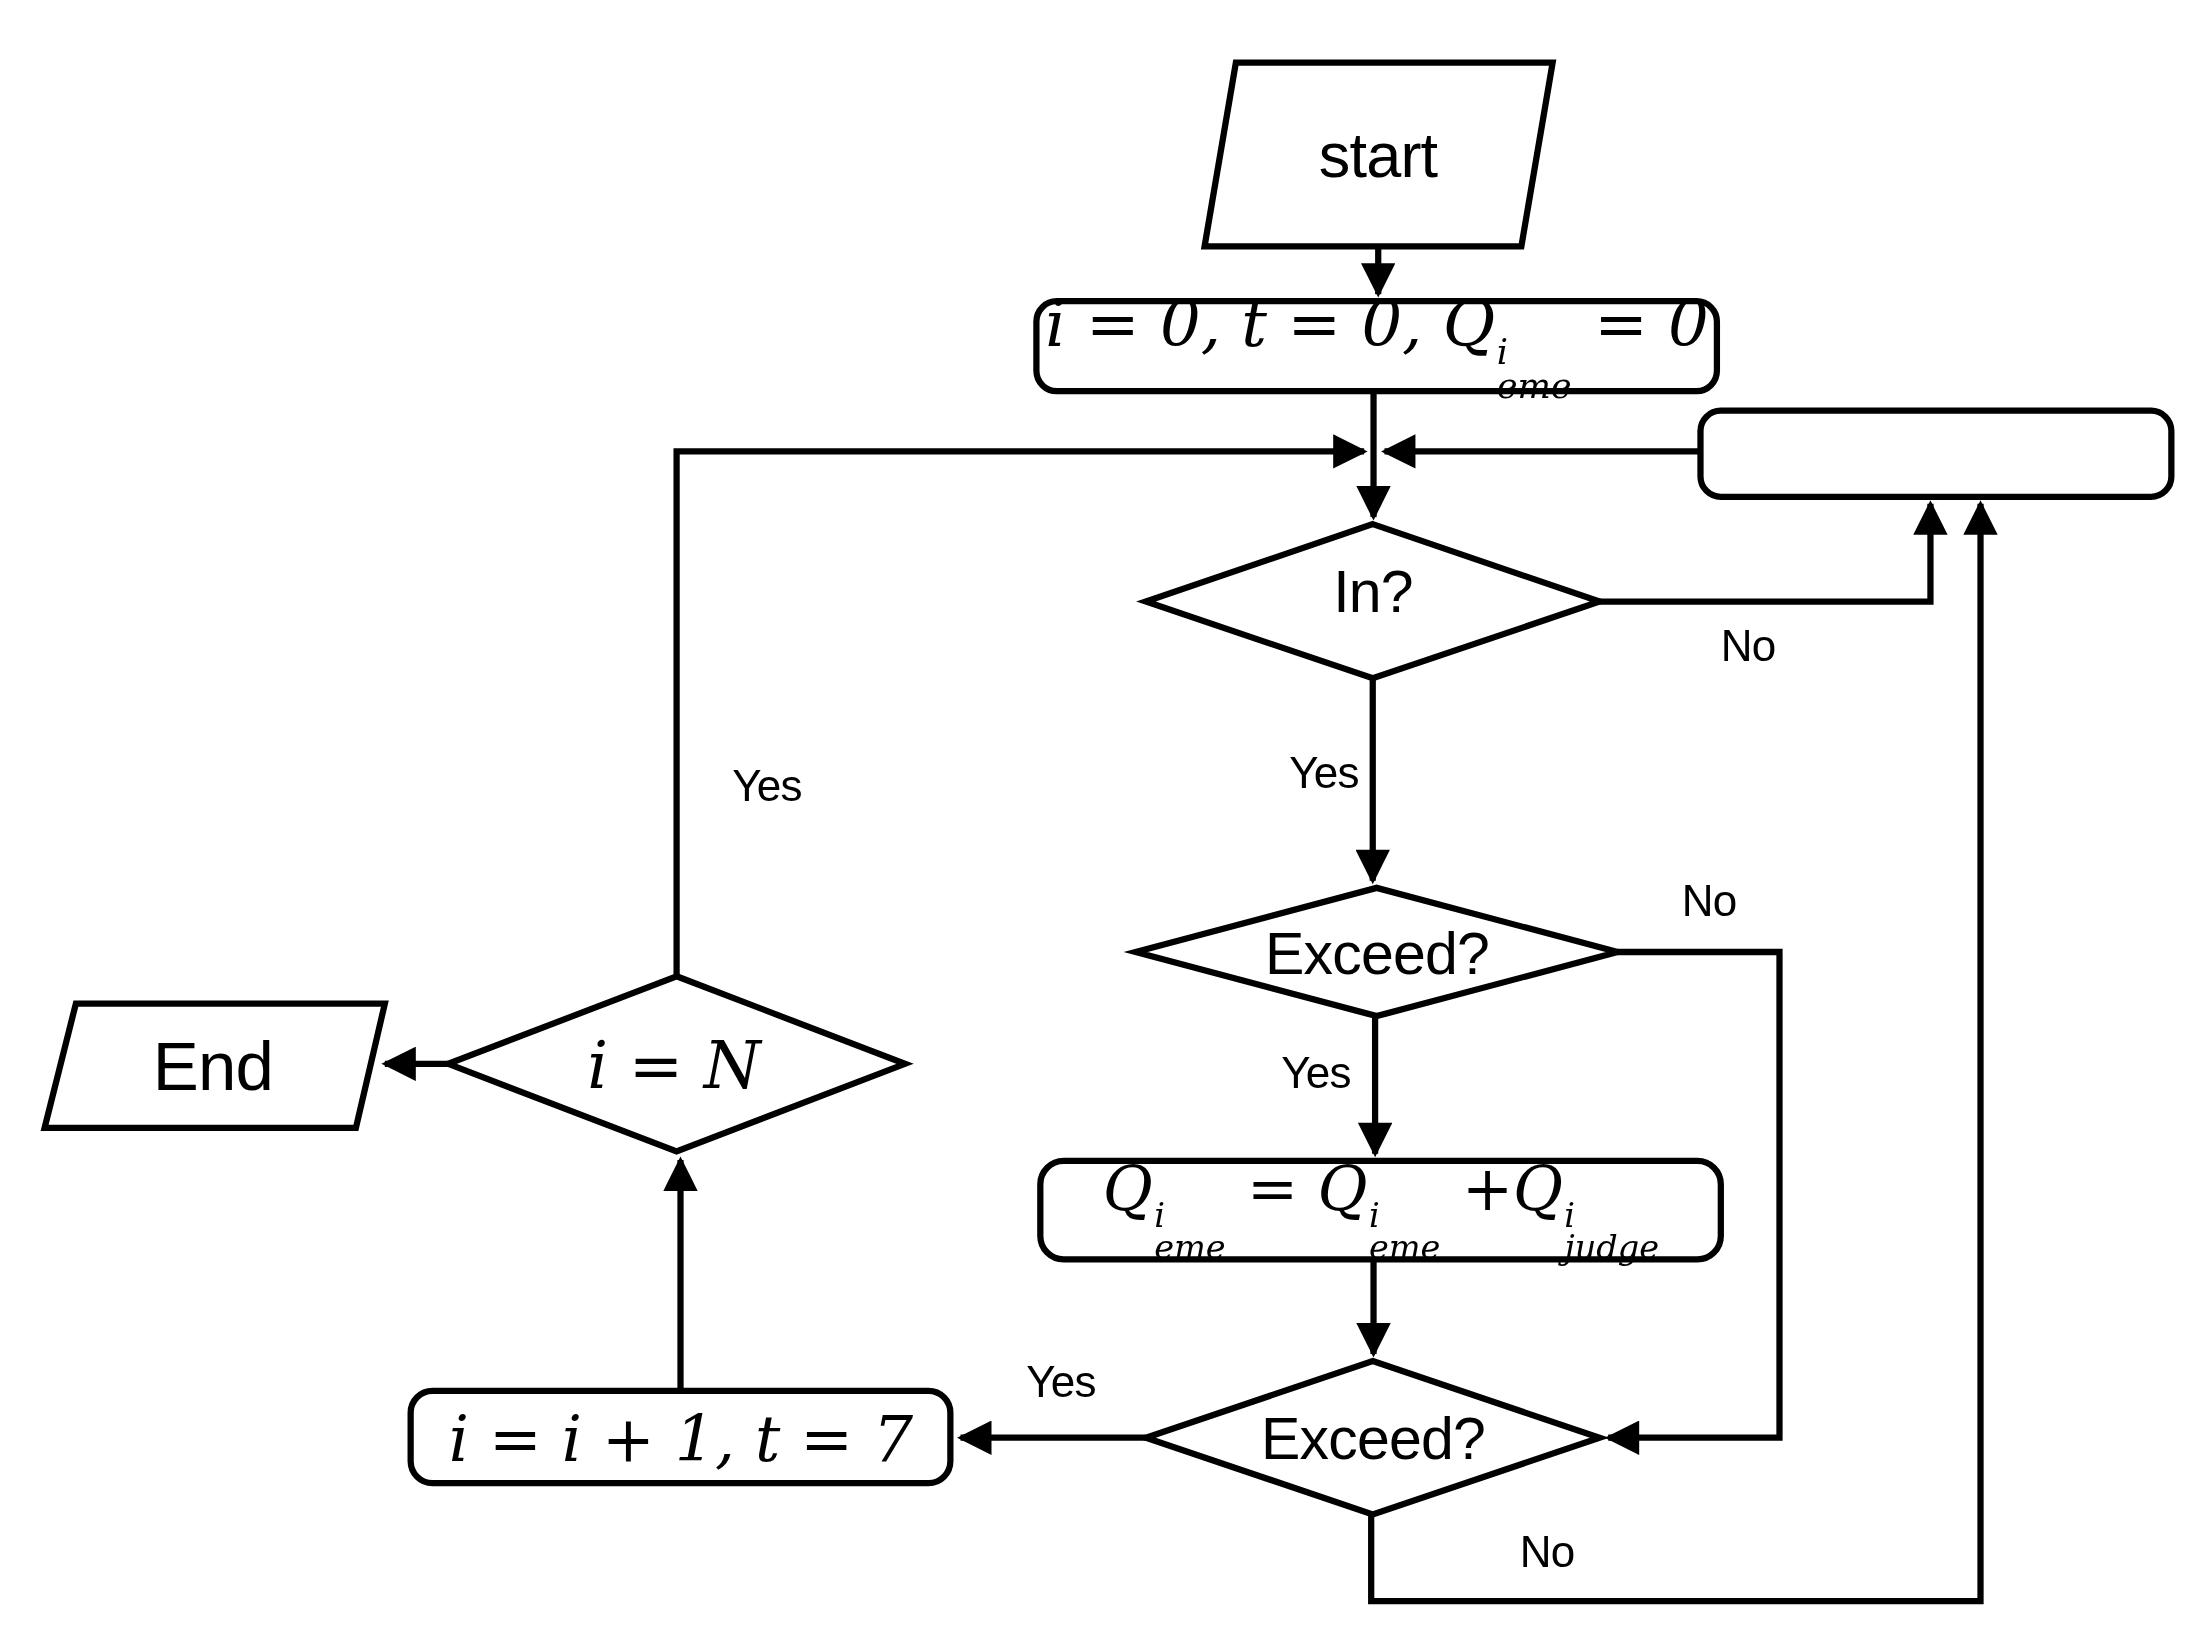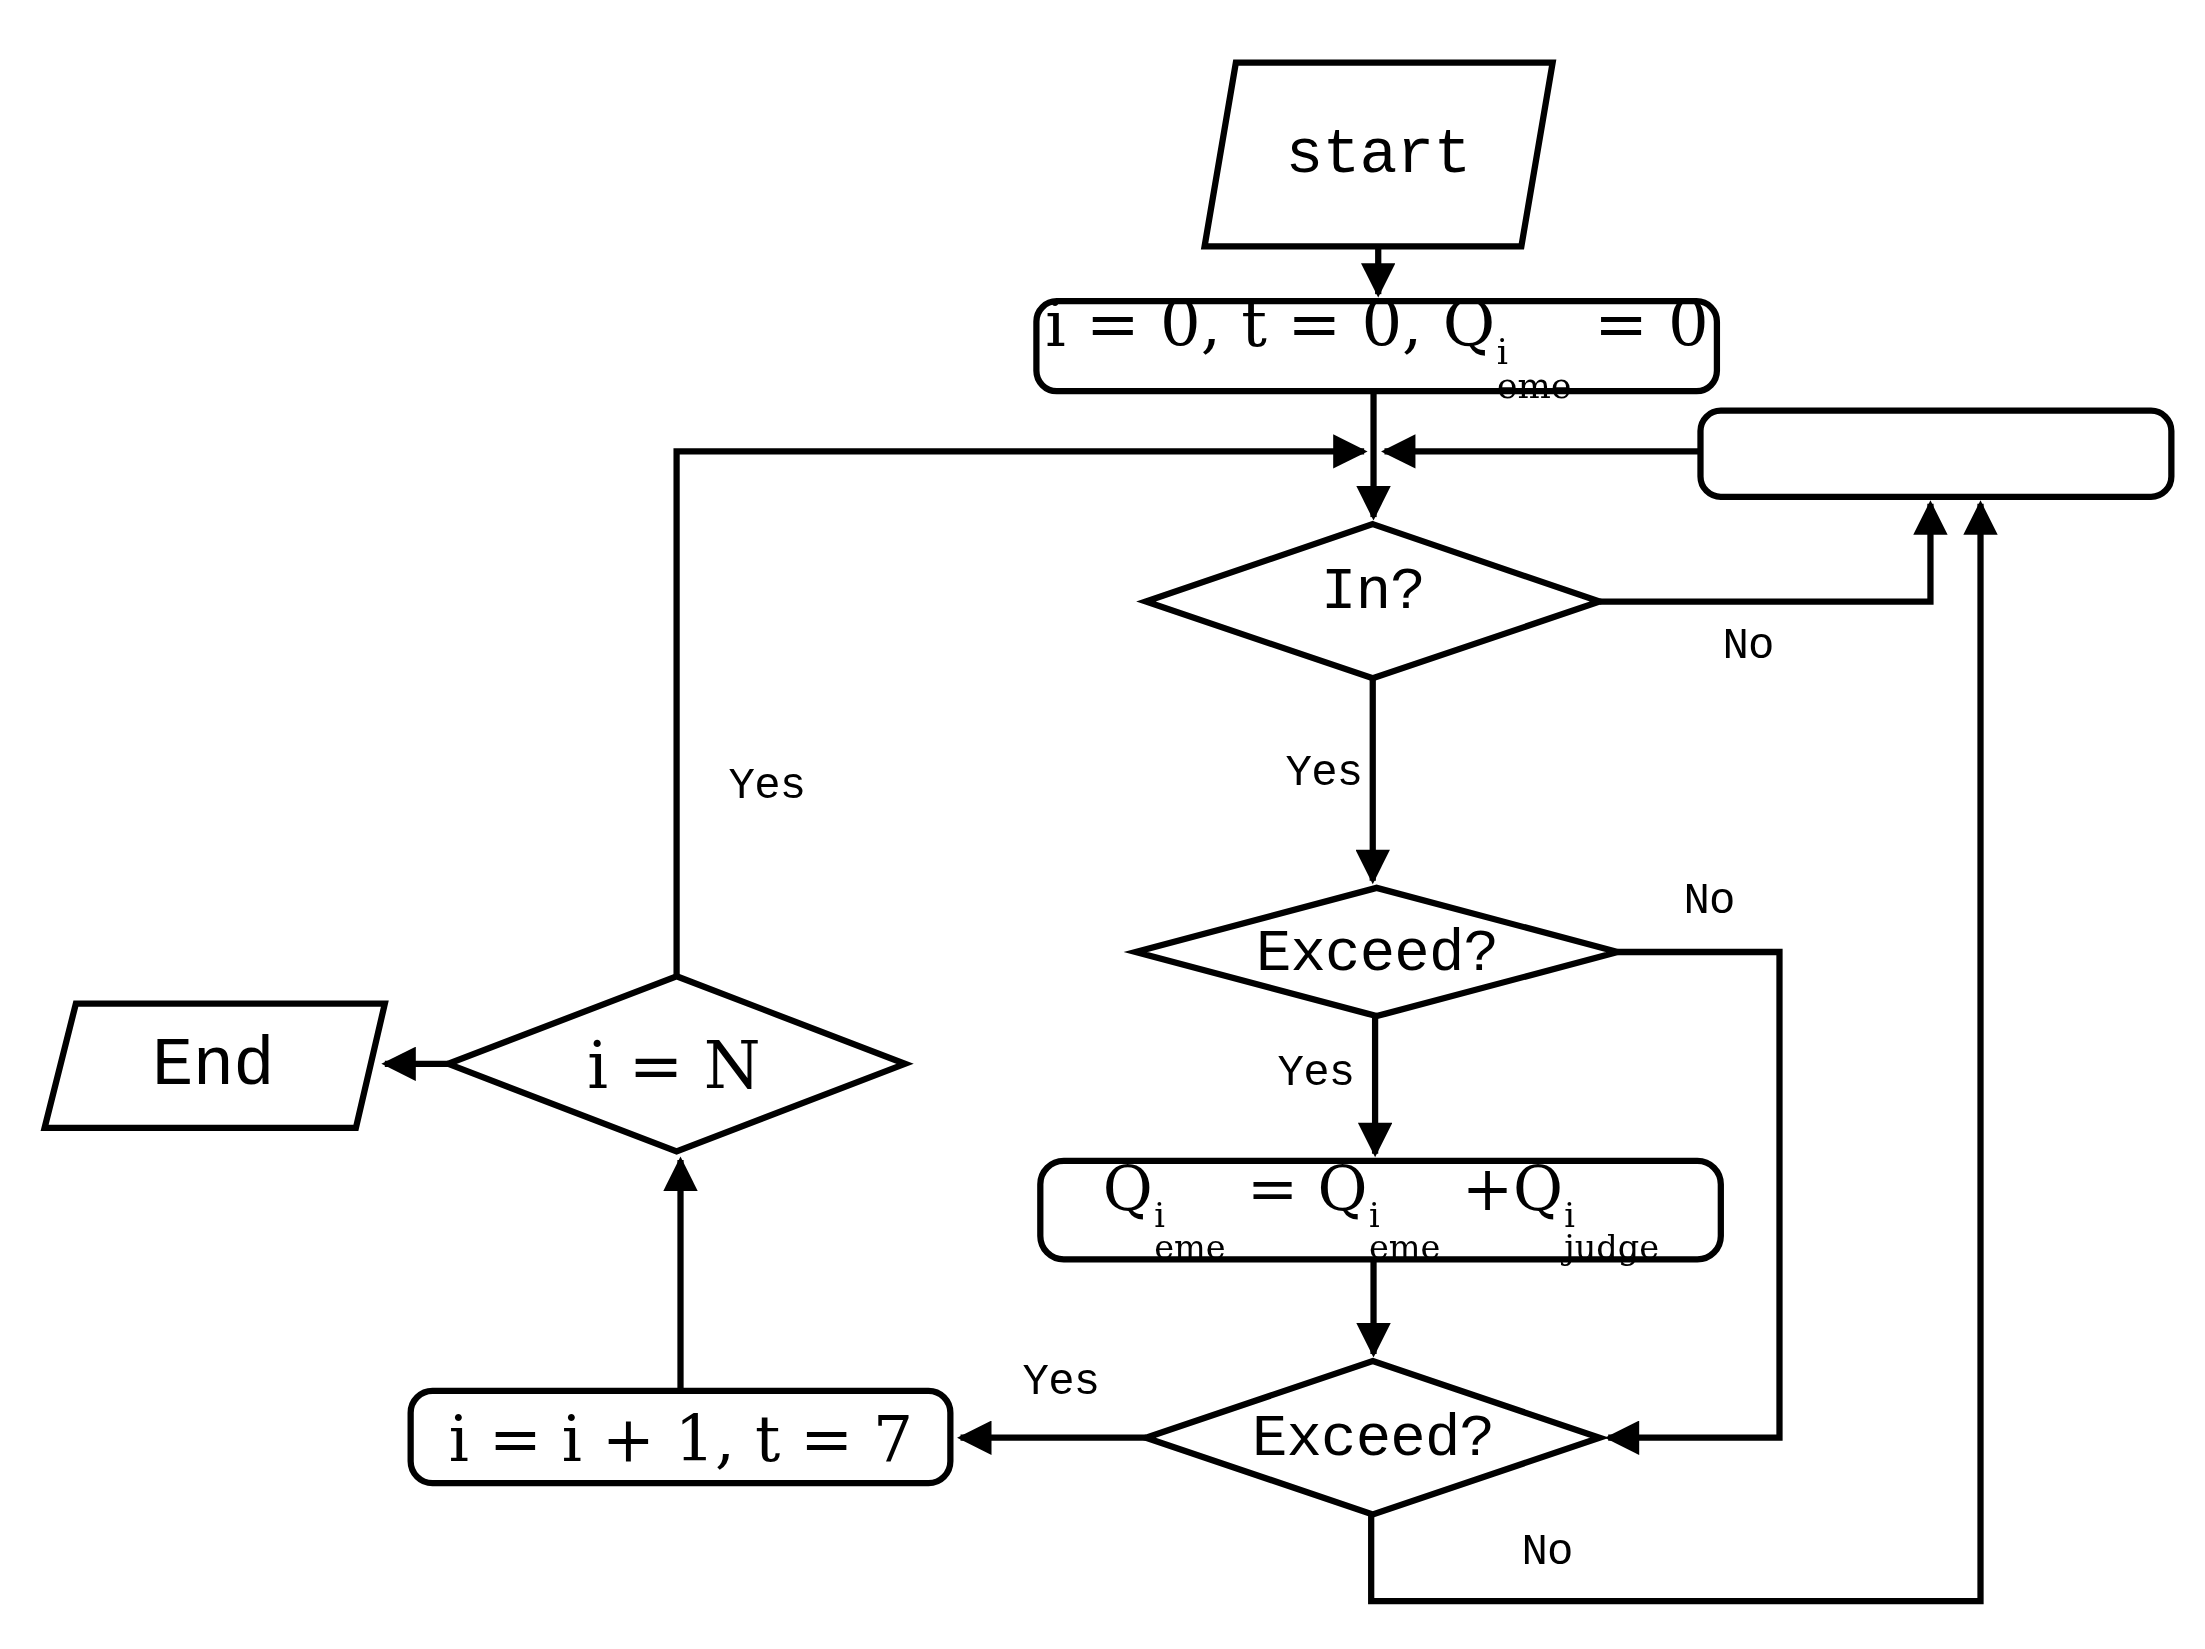--- a/index.html
+++ b/index.html
@@ -12,24 +12,24 @@
   }
   .stage svg{position:absolute;left:0;top:0;}
   .lbl{
     position:absolute;
     transform:translate(-50%,-50%);
     white-space:pre;
     color:#000;
     line-height:1;
     text-align:center;
   }
-  .sans{font-family:Liberation Mono, monospace;letter-spacing:-0.8px;}
+  .sans{font-family:Liberation Sans, sans-serif;letter-spacing:-0.8px;}
   .node-sans{font-size:59px;}
   .edge-lbl{font-size:44px;}
-  .mth{font-family:"DejaVu Serif","Liberation Serif",serif;}
+  .mth{font-family:"DejaVu Serif","Liberation Serif",serif;font-style:italic;}
   
   .qs{
     display:inline-flex;
     flex-direction:column;
     align-items:flex-start;
     font-size:0.55em;
     line-height:0.95;
     vertical-align:-0.52em;
     margin-left:0.04em;
     margin-right:0.06em;

